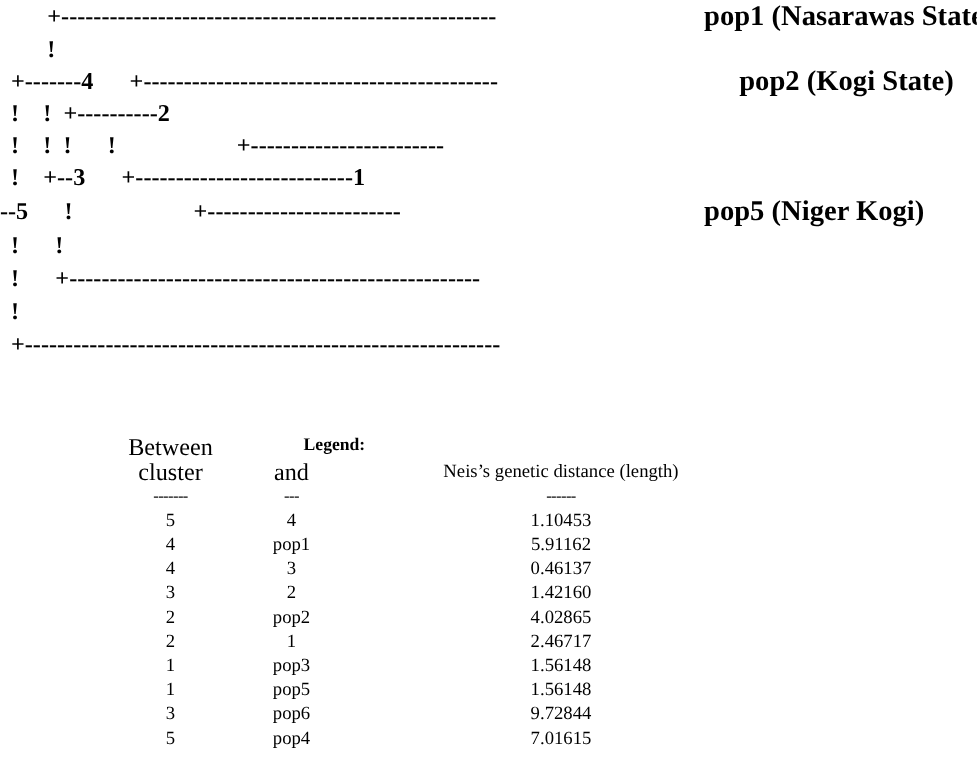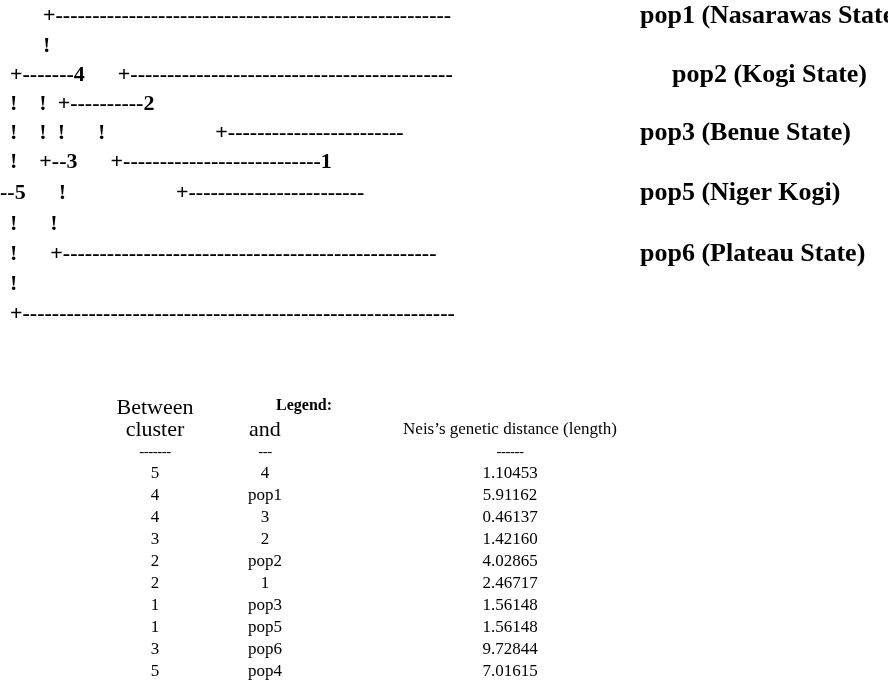--- a/index.html
+++ b/index.html
@@ -125,39 +125,37 @@
     <span class="art" style="left:10px;">+-------4      +--------------------------------------------</span>
     <span class="label" style="left:640px;margin-left:32px;">pop2 (Kogi State)</span>
   </div>
 
   <div class="tree-row" style="top:88px;">
     <span class="art" style="left:10px;">!    !  +----------2</span>
   </div>
 
   <div class="tree-row" style="top:117px;">
     <span class="art" style="left:10px;">!    !  !      !                    +------------------------</span>
-    <span class="label" style="left:640px;">pop3 (Benue State)</span>
   </div>
 
   <div class="tree-row" style="top:146px;text-align:center;">
     <span class="art" style="left:10px;">!    +--3      +---------------------------1</span>
   </div>
 
   <div class="tree-row" style="top:177px;">
     <span class="art" style="left:0px;">--5      !                    +------------------------</span>
     <span class="label" style="left:640px;">pop5 (Niger Kogi)</span>
   </div>
 
   <div class="tree-row" style="top:208px;">
     <span class="art" style="left:10px;">!      !</span>
   </div>
 
   <div class="tree-row" style="top:238px;">
     <span class="art" style="left:10px;">!      +---------------------------------------------------</span>
-    <span class="label" style="left:640px;">pop6 (Plateau State)</span>
   </div>
 
   <div class="tree-row" style="top:268px;">
     <span class="art" style="left:10px;">!</span>
   </div>
 
   <div class="tree-row" style="top:298px;">
     <span class="art" style="left:10px;">+-----------------------------------------------------------</span>
   </div>
 

